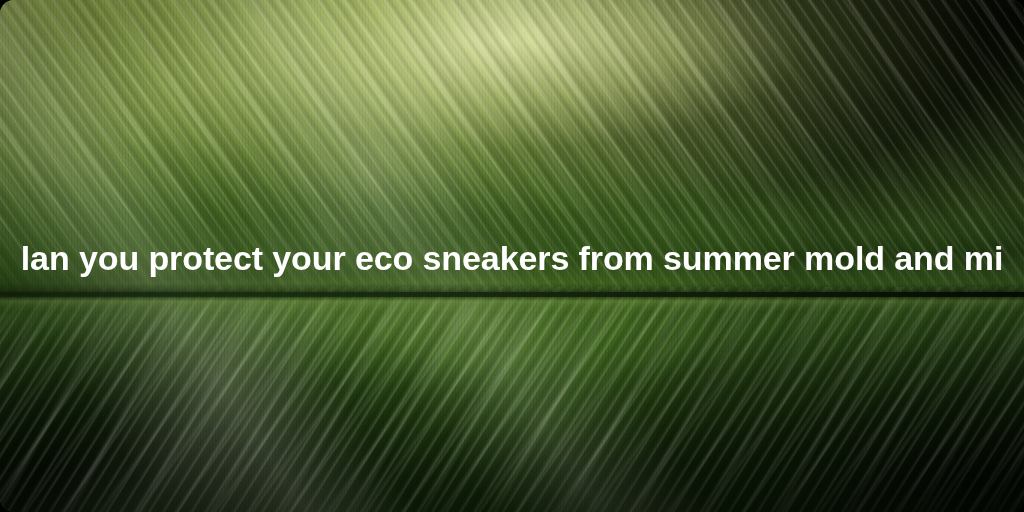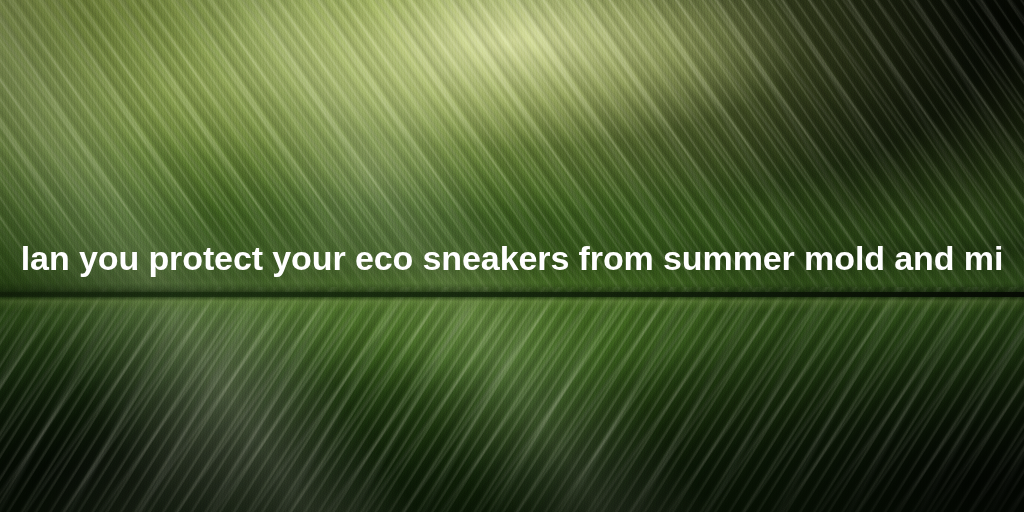--- a/index.html
+++ b/index.html
@@ -11,20 +11,21 @@
   body {
     font-family: "Liberation Sans", sans-serif;
   }
 
   .banner {
     position: relative;
     width: 1024px;
     height: 512px;
     overflow: hidden;
     background: #16240c;
+    border-radius: 14px;
   }
 
   
 
   .leaf-photo {
     position: absolute;
     inset: 0;
     overflow: hidden;
   }
 

